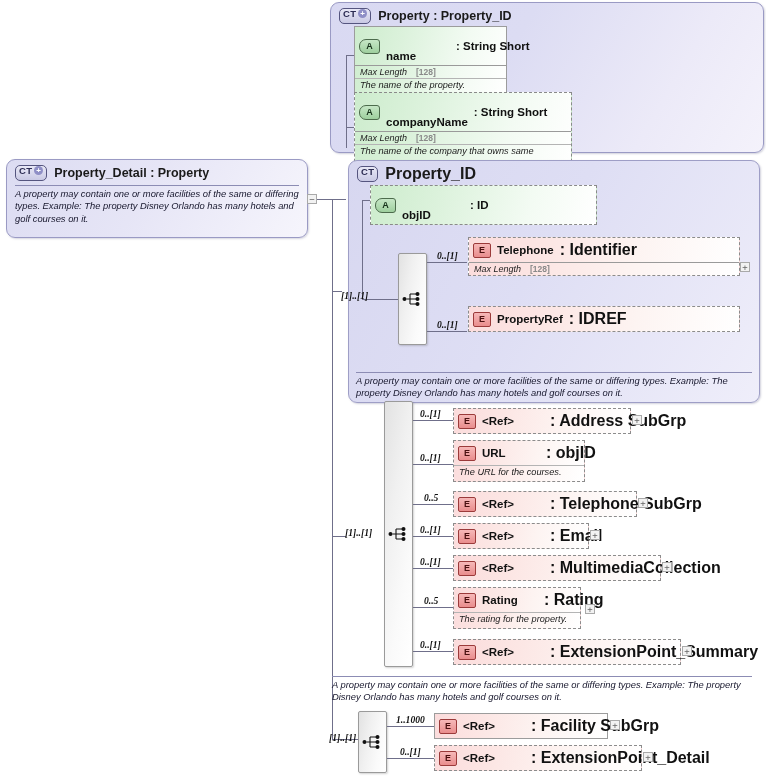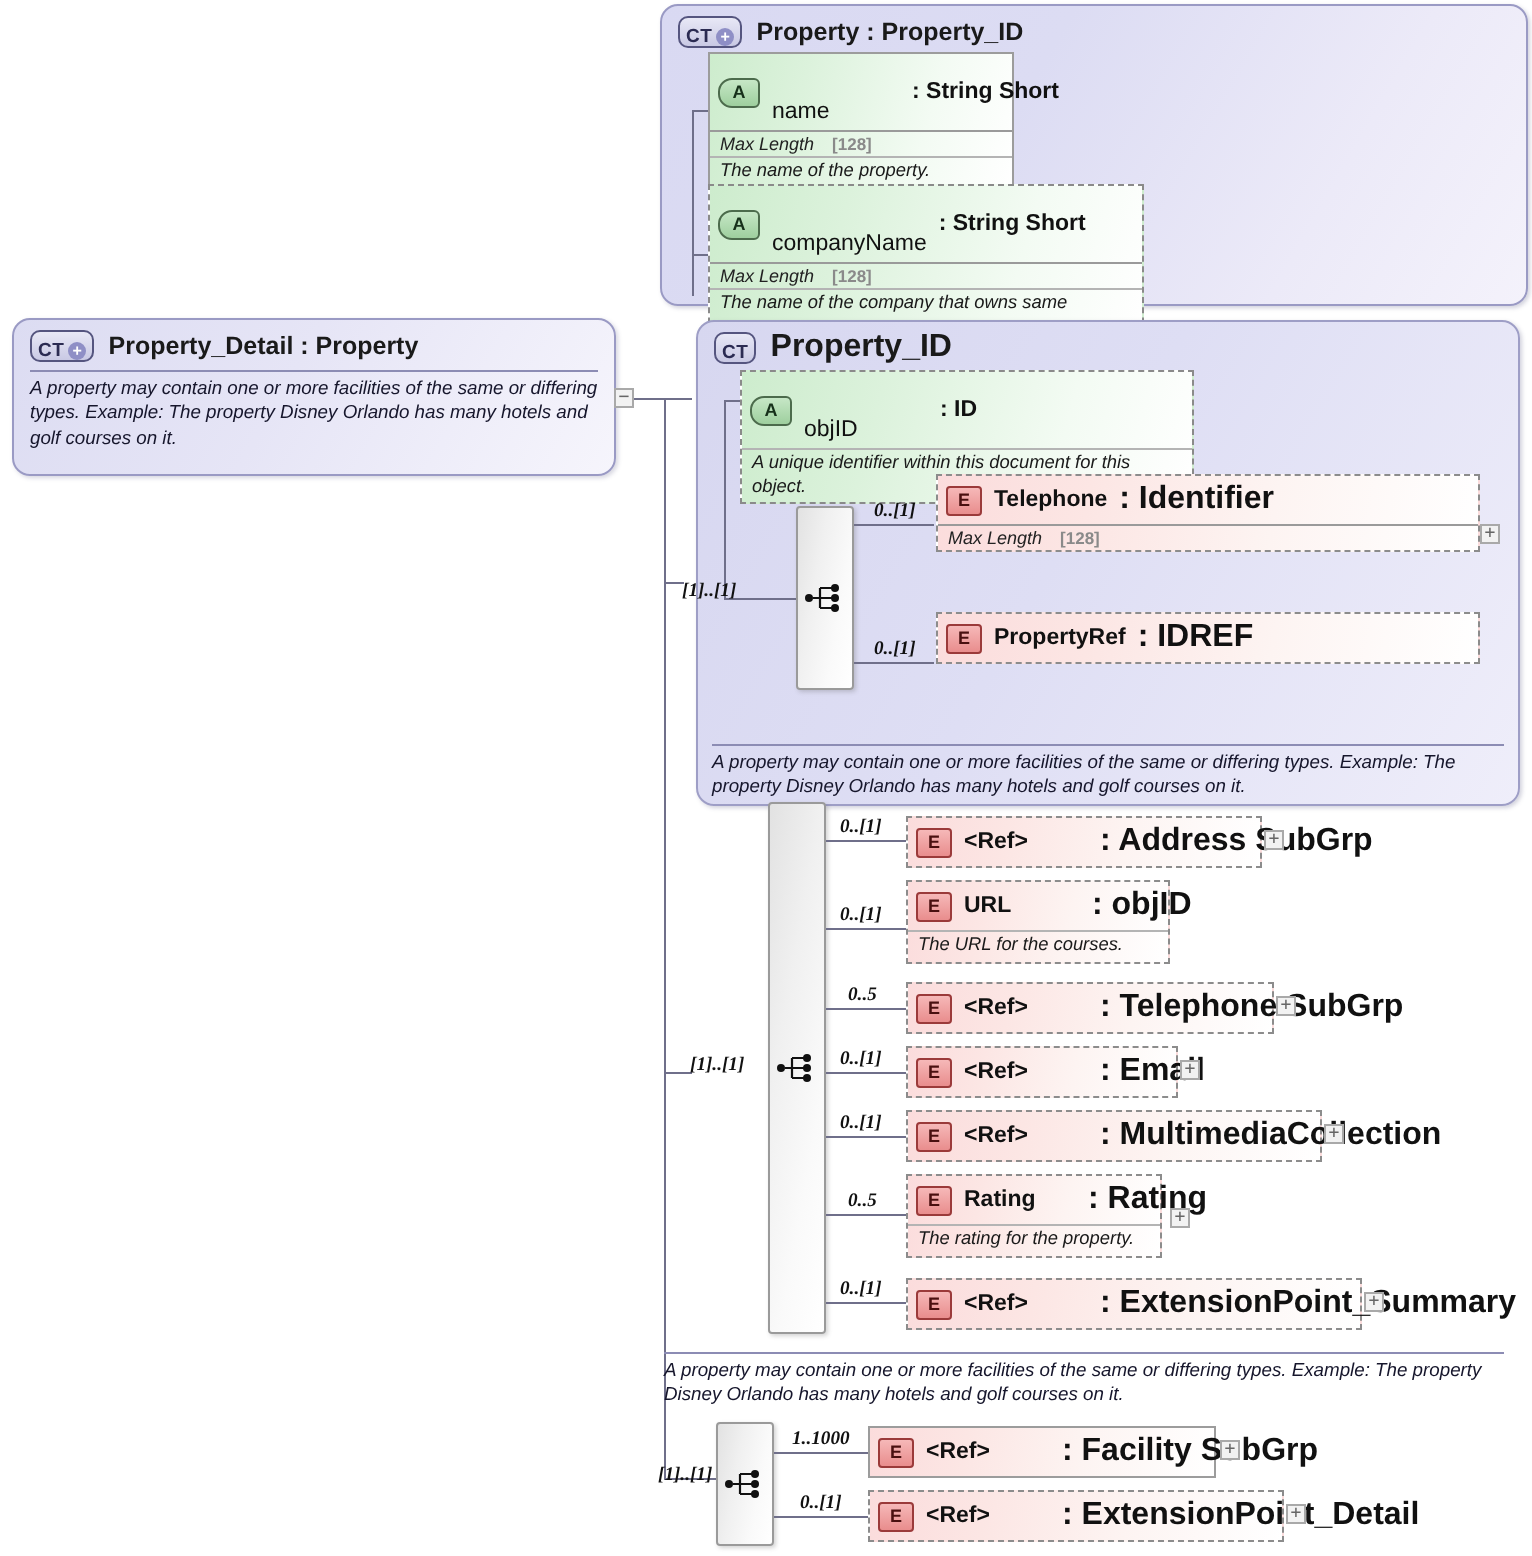--- a/index.html
+++ b/index.html
@@ -20,21 +20,21 @@
   }
   .detail-panel{
     background:linear-gradient(120deg,#dcdcf2 0%,#e6e5f6 45%,#f6f5fc 100%);
     border:1px solid #9a9ac4;border-radius:9px;
     box-shadow:1px 1px 2px rgba(90,90,130,.25);
   }
 
   
   .title-row{display:flex;align-items:center;gap:7px;}
   .ct-badge{
-    display:inline-flex;align-items:flex-end;justify-content:center;
+    display:inline-flex;align-items:flex-start;justify-content:center;
     border:1px solid #55557f;border-radius:5px;
     background:linear-gradient(#e8e8f6,#c9c9e4);
     color:#2b2b52;font-size:9.5px;font-weight:bold;letter-spacing:.3px;
     height:14px;padding:0 3px;line-height:1;
   }
   .ct-badge .plusglyph{
     display:inline-flex;align-items:center;justify-content:center;
     width:9px;height:9px;margin-left:2px;border-radius:50%;
     background:#8f8fc6;color:#fff;font-size:8px;font-weight:bold;line-height:1;
   }
@@ -48,21 +48,21 @@
   }
   .attr-box.solid{border:1px solid #9c9c9c;}
   .attr-head{display:flex;align-items:center;gap:6px;padding:3px 6px 3px 4px;}
   .a-badge{
     width:19px;height:13px;flex:none;
     border:1px solid #4c6b4c;border-radius:7px 3px 3px 7px;
     background:linear-gradient(#c6e7c6,#9ecf9e);
     color:#16301a;font-size:9px;font-weight:bold;
     display:flex;align-items:center;justify-content:center;line-height:1;
   }
-  .attr-name{font-size:11.5px;font-weight:normal;color:#111;white-space:nowrap;margin-top:20px;}
+  .attr-name{font-size:11.5px;font-weight:bold;color:#111;white-space:nowrap;margin-top:20px;}
   .attr-type{font-size:11.5px;font-weight:bold;color:#111;white-space:nowrap;}
   .facet-row{
     border-top:1px solid #9a9a9a;padding:1px 5px 1px 5px;
     display:flex;align-items:baseline;gap:9px;
   }
   .facet-name{font-size:9px;font-style:italic;color:#222;}
   .facet-val{font-size:8.5px;color:#8a8a8a;font-weight:bold;}
   .doc-row{
     border-top:1px solid #b4b4b4;padding:1px 5px 2px 5px;
     font-size:9.2px;font-style:italic;color:#1a1a1a;line-height:1.25;
@@ -209,21 +209,20 @@
 <div class="abs vline" style="left:362px;top:200px;height:99px;"></div>
 <div class="abs hline" style="left:362px;top:200px;width:10px;"></div>
 <div class="abs hline" style="left:362px;top:299px;width:36px;"></div>
 
 <div class="abs attr-box" style="left:370px;top:185px;width:227px;">
   <div class="attr-head">
     <span class="a-badge">A</span>
     <span class="attr-name" style="min-width:62px;">objID</span>
     <span class="attr-type">: ID</span>
   </div>
-  <div class="doc-row">A unique identifier within this document for this object.</div>
 </div>
 
 <div class="abs seq" style="left:398px;top:253px;width:29px;height:92px;">
   <svg width="22" height="16" viewBox="0 0 22 16">
     <circle cx="2.5" cy="8" r="2" fill="#111"></circle>
     <path d="M4.5 8 H8 M8 3 V13 M8 3 H14 M8 8 H14 M8 13 H14" stroke="#111" stroke-width="1.1" fill="none"></path>
     <circle cx="15.5" cy="3" r="2" fill="#111"></circle>
     <circle cx="15.5" cy="8" r="2" fill="#111"></circle>
     <circle cx="15.5" cy="13" r="2" fill="#111"></circle>
   </svg>

